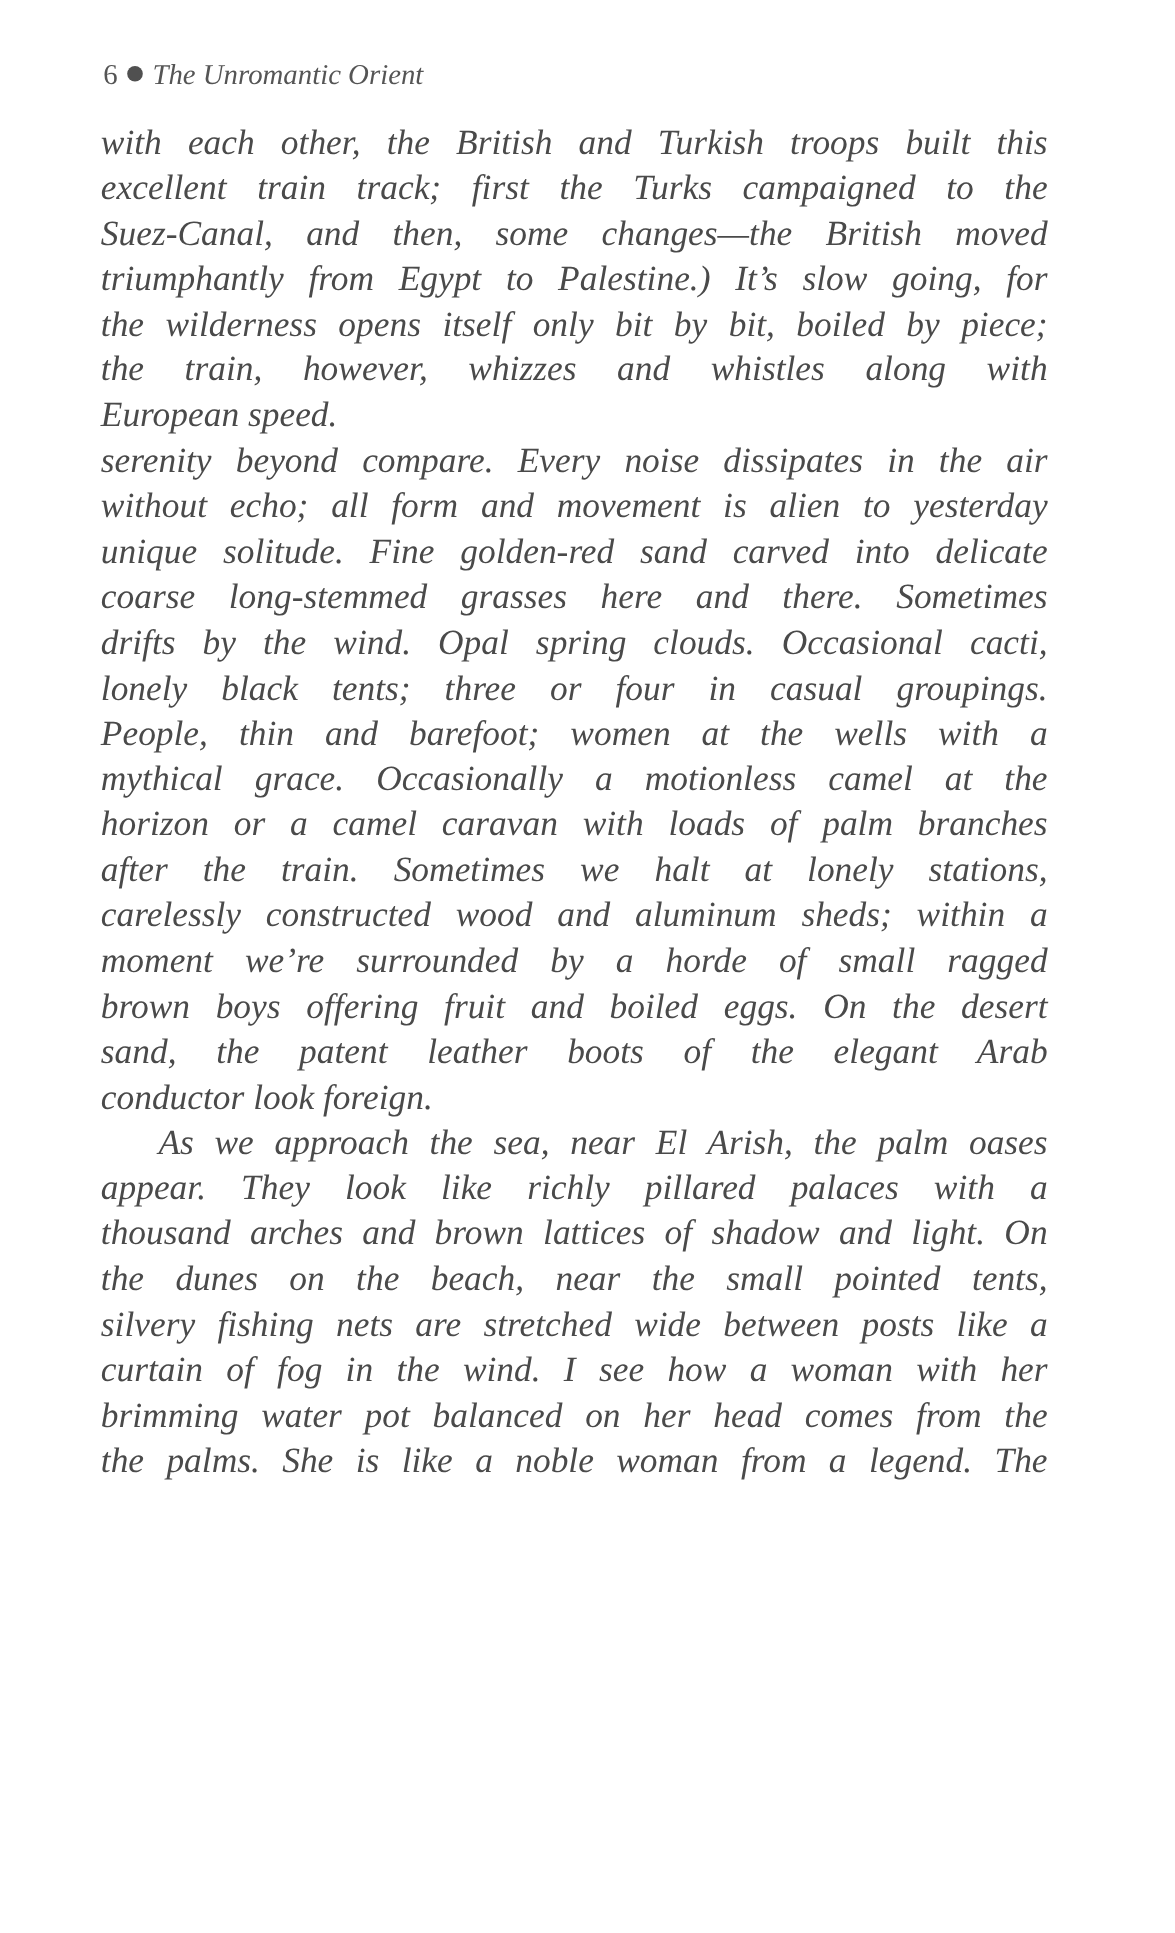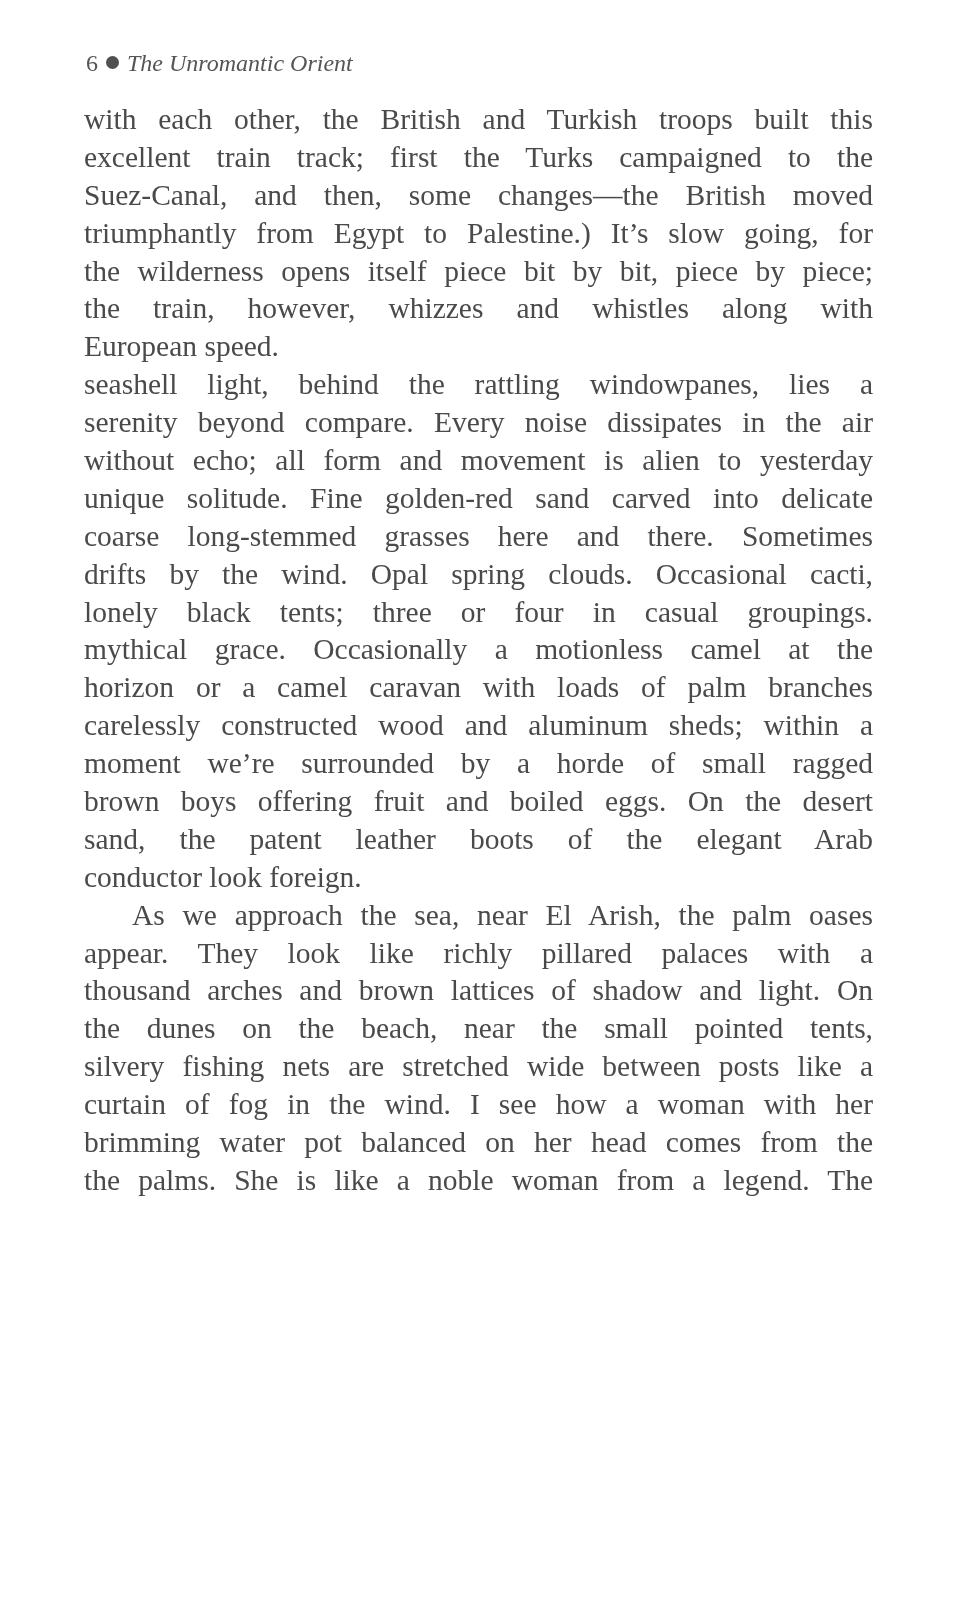--- a/index.html
+++ b/index.html
@@ -61,20 +61,21 @@
     }
     .line.indent {
       padding-left: 48px;
     }
     .line-inner {
       display: block;
       width: 100%;
       white-space: normal;
       text-align: justify;
       text-align-last: justify;
+      font-style: italic;
     }
     .line.last .line-inner {
       text-align-last: left;
     }
   </style>
 </head>
 <body>
 
 <div class="running-head">
   <span class="page-number">6</span><span class="bullet"></span><span class="book-title">The Unromantic Orient</span>
@@ -88,56 +89,59 @@
       <span class="line">
         <span class="line-inner">excellent train track; first the Turks campaigned to the</span>
       </span>
       <span class="line">
         <span class="line-inner">Suez-Canal, and then, some changes—the British moved</span>
       </span>
       <span class="line">
         <span class="line-inner">triumphantly from Egypt to Palestine.) It’s slow going, for</span>
       </span>
       <span class="line">
-        <span class="line-inner">the wilderness opens itself piece bit by bit, piece by piece;</span>
+        <span class="line-inner">the wilderness opens itself only bit by bit, boiled by piece;</span>
       </span>
       <span class="line">
         <span class="line-inner">the train, however, whizzes and whistles along with</span>
       </span>
       <span class="line last">
         <span class="line-inner">European speed.</span>
       </span>
     </div>
     <div>
-      <span class="line">
-        <span class="line-inner">seashell light, behind the rattling windowpanes, lies a</span>
-      </span>
       <span class="line">
         <span class="line-inner">serenity beyond compare. Every noise dissipates in the air</span>
       </span>
       <span class="line">
         <span class="line-inner">without echo; all form and movement is alien to yesterday</span>
       </span>
       <span class="line">
         <span class="line-inner">unique solitude. Fine golden-red sand carved into delicate</span>
       </span>
       <span class="line">
         <span class="line-inner">coarse long-stemmed grasses here and there. Sometimes</span>
       </span>
       <span class="line">
         <span class="line-inner">drifts by the wind. Opal spring clouds. Occasional cacti,</span>
       </span>
       <span class="line">
         <span class="line-inner">lonely black tents; three or four in casual groupings.</span>
       </span>
       <span class="line">
+        <span class="line-inner">People, thin and barefoot; women at the wells with a</span>
+      </span>
+      <span class="line">
         <span class="line-inner">mythical grace. Occasionally a motionless camel at the</span>
       </span>
       <span class="line">
         <span class="line-inner">horizon or a camel caravan with loads of palm branches</span>
+      </span>
+      <span class="line">
+        <span class="line-inner">after the train. Sometimes we halt at lonely stations,</span>
       </span>
       <span class="line">
         <span class="line-inner">carelessly constructed wood and aluminum sheds; within a</span>
       </span>
       <span class="line">
         <span class="line-inner">moment we’re surrounded by a horde of small ragged</span>
       </span>
       <span class="line">
         <span class="line-inner">brown boys offering fruit and boiled eggs. On the desert</span>
       </span>

